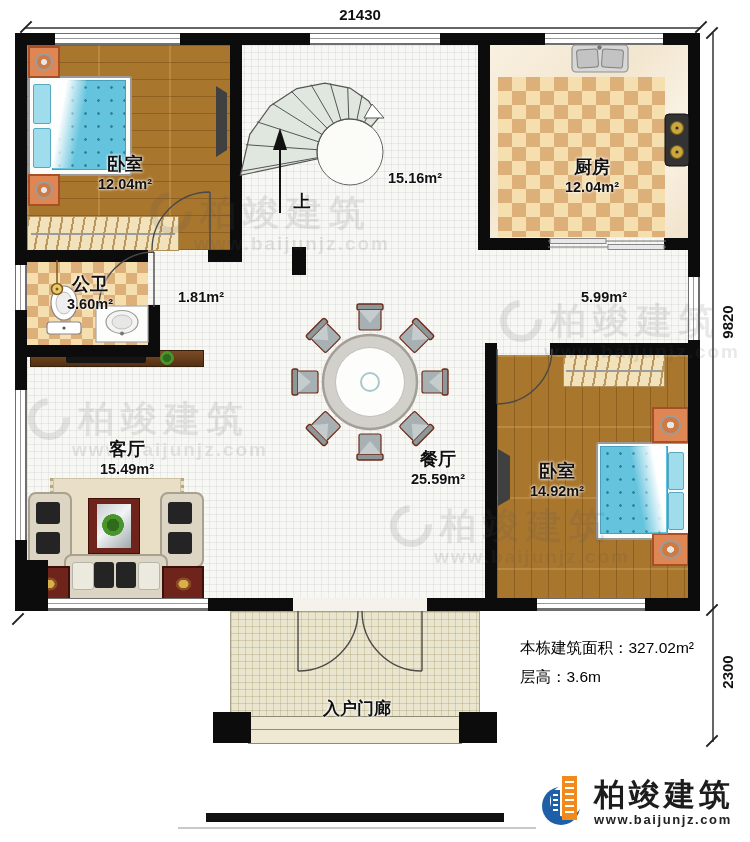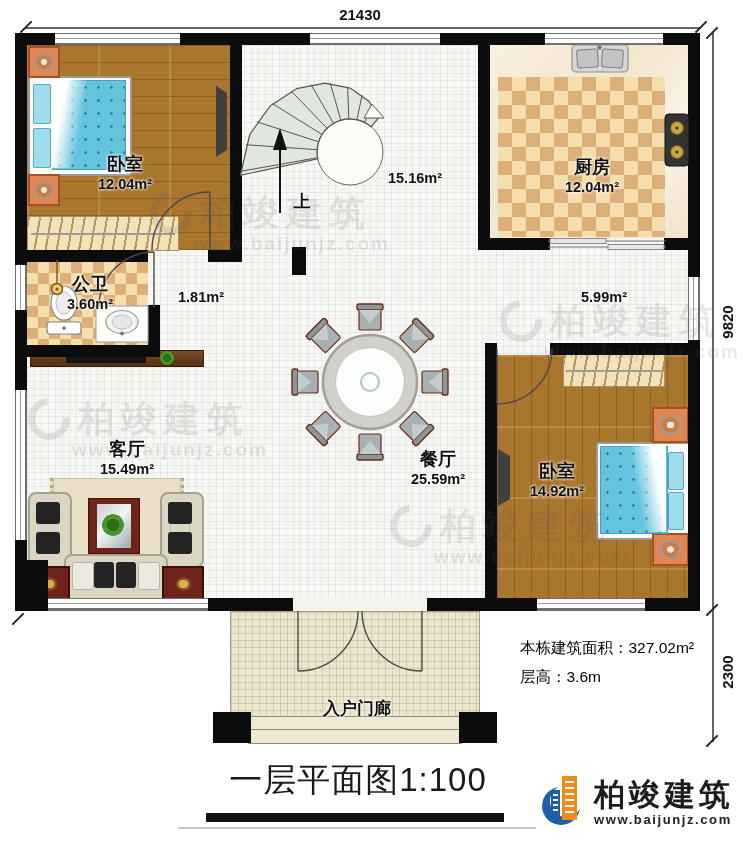--- a/index.html
+++ b/index.html
@@ -347,21 +347,20 @@
   <div class="dimline-v" style="left:712px;top:611px;height:131px;"></div>
   <div class="tick" style="left:704px;top:740px;"></div>
   <div class="dimtext vert" style="left:727px;top:672px;">2300</div>
   <div class="tick" style="left:10px;top:618px;"></div>
 
   <div class="note" style="left:520px;top:634px;">
     <div>本栋建筑面积：327.02m²</div>
     <div>层高：3.6m</div>
   </div>
 
-  <div class="title" style="left:358px;top:780px;">一层平面图1:100</div>
   <div class="title-bar" style="left:206px;top:813px;width:298px;height:9px;"></div>
   <div class="title-line" style="left:178px;top:827px;width:358px;height:2px;"></div>
 
   <svg style="left:542px;top:770px;z-index:50;" width="46" height="58" viewBox="0 0 46 58">
     <circle cx="19" cy="36" r="19" fill="#1f5fa8"></circle>
     <circle cx="24" cy="31" r="16" fill="#ffffff"></circle>
     <rect x="9" y="20" width="9" height="30" fill="#1f5fa8"></rect>
     <rect x="20" y="6" width="15" height="44" fill="#f08a1d"></rect>
     <g fill="#ffffff">
       <rect x="11" y="24" width="5" height="2"></rect>

